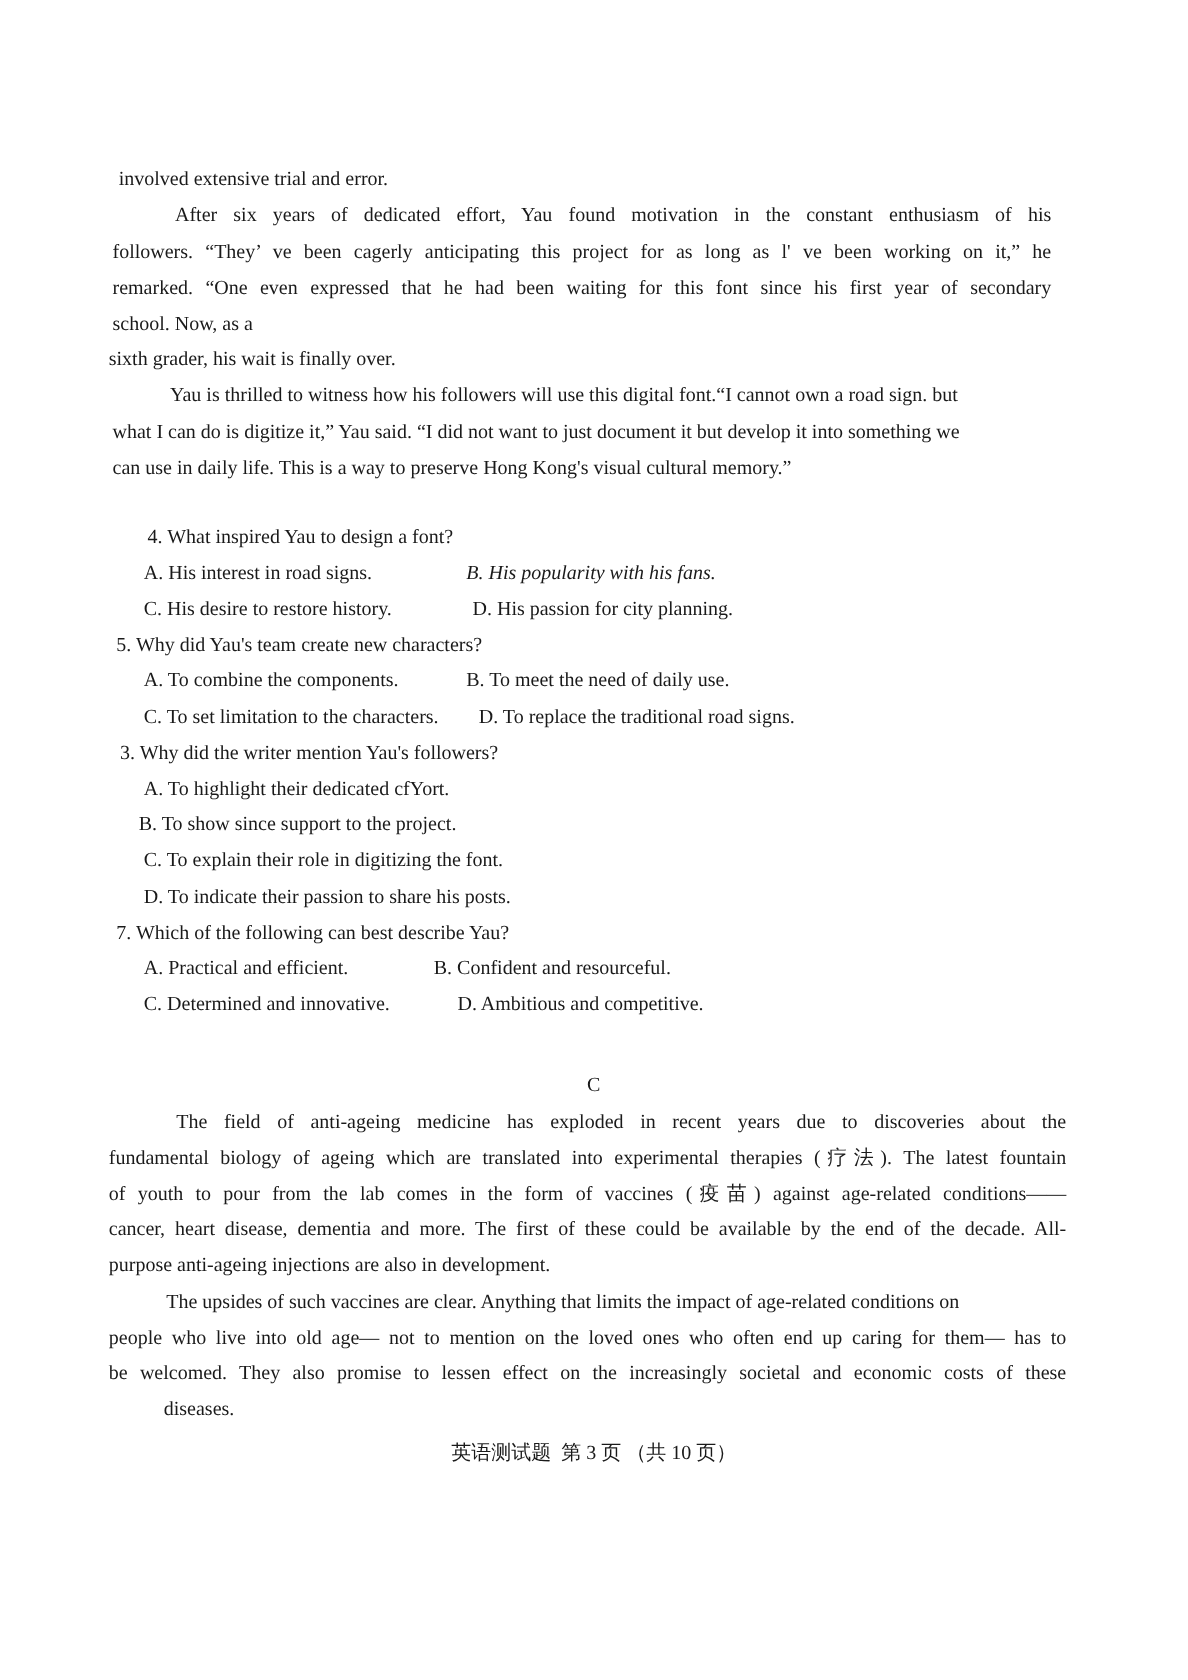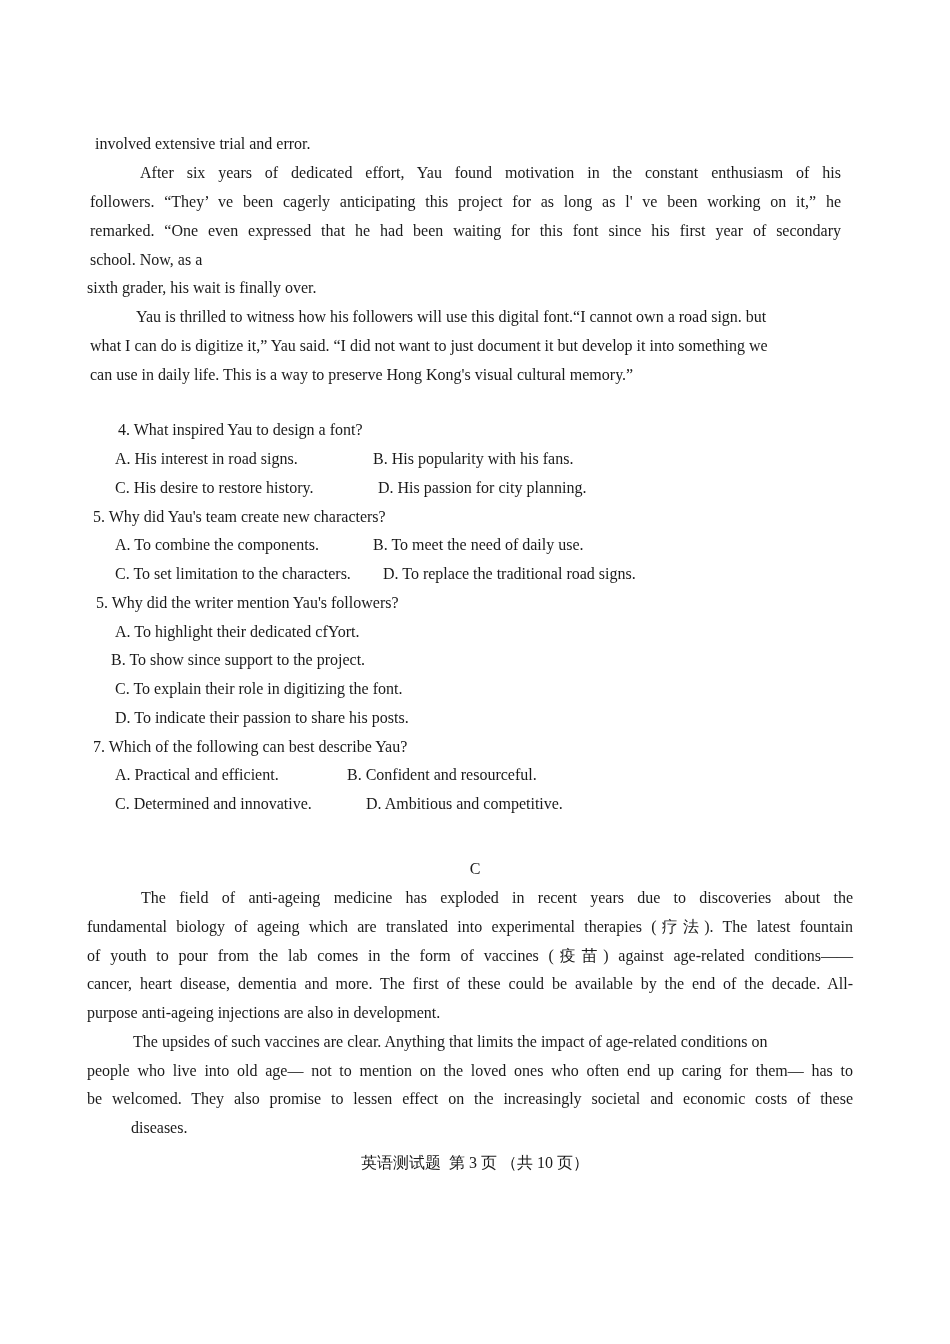--- a/index.html
+++ b/index.html
@@ -23,35 +23,35 @@
     <div class="ln" style="left:90px; top:250px;">school. Now, as a</div>
     <div class="ln" style="left:87px; top:278px;">sixth grader, his wait is finally over.</div>
     <div class="ln" style="left:136px; top:307px;">Yau is thrilled to witness how his followers will use this digital font.“I cannot own a road sign. but</div>
     <div class="ln" style="left:90px; top:336px;">what I can do is digitize it,” Yau said. “I did not want to just document it but develop it into something we</div>
     <div class="ln" style="left:90px; top:365px;">can use in daily life. This is a way to preserve Hong Kong's visual cultural memory.”</div>
   </div>
 
   <div>
     <div class="ln" style="left:90px; top:420px;margin-left:28px;">4. What inspired Yau to design a font?</div>
     <div class="ln" style="left:115px; top:449px;">A. His interest in road signs.</div>
-    <div class="ln" style="left:373px; top:449px;">B. His popularity with his fans.</div>
+    <div class="ln" style="left:373px; top:449px;font-style:italic;">B. His popularity with his fans.</div>
     <div class="ln" style="left:115px; top:478px;">C. His desire to restore history.</div>
     <div class="ln" style="left:378px; top:478px;">D. His passion for city planning.</div>
   </div>
 
   <div>
     <div class="ln" style="left:93px; top:507px;">5. Why did Yau's team create new characters?</div>
     <div class="ln" style="left:115px; top:535px;">A. To combine the components.</div>
     <div class="ln" style="left:373px; top:535px;">B. To meet the need of daily use.</div>
     <div class="ln" style="left:115px; top:564px;">C. To set limitation to the characters.</div>
     <div class="ln" style="left:383px; top:564px;">D. To replace the traditional road signs.</div>
   </div>
 
   <div>
-    <div class="ln" style="left:96px; top:593px;">5. Why did the writer mention Yau's followers?</div>
+    <div class="ln" style="left:96px; top:593px;">3. Why did the writer mention Yau's followers?</div>
     <div class="ln" style="left:115px; top:622px;">A. To highlight their dedicated cfYort.</div>
     <div class="ln" style="left:111px; top:650px;">B. To show since support to the project.</div>
     <div class="ln" style="left:115px; top:679px;">C. To explain their role in digitizing the font.</div>
     <div class="ln" style="left:115px; top:708px;">D. To indicate their passion to share his posts.</div>
   </div>
 
   <div>
     <div class="ln" style="left:93px; top:737px;">7. Which of the following can best describe Yau?</div>
     <div class="ln" style="left:115px; top:765px;">A. Practical and efficient.</div>
     <div class="ln" style="left:347px; top:765px;">B. Confident and resourceful.</div>

